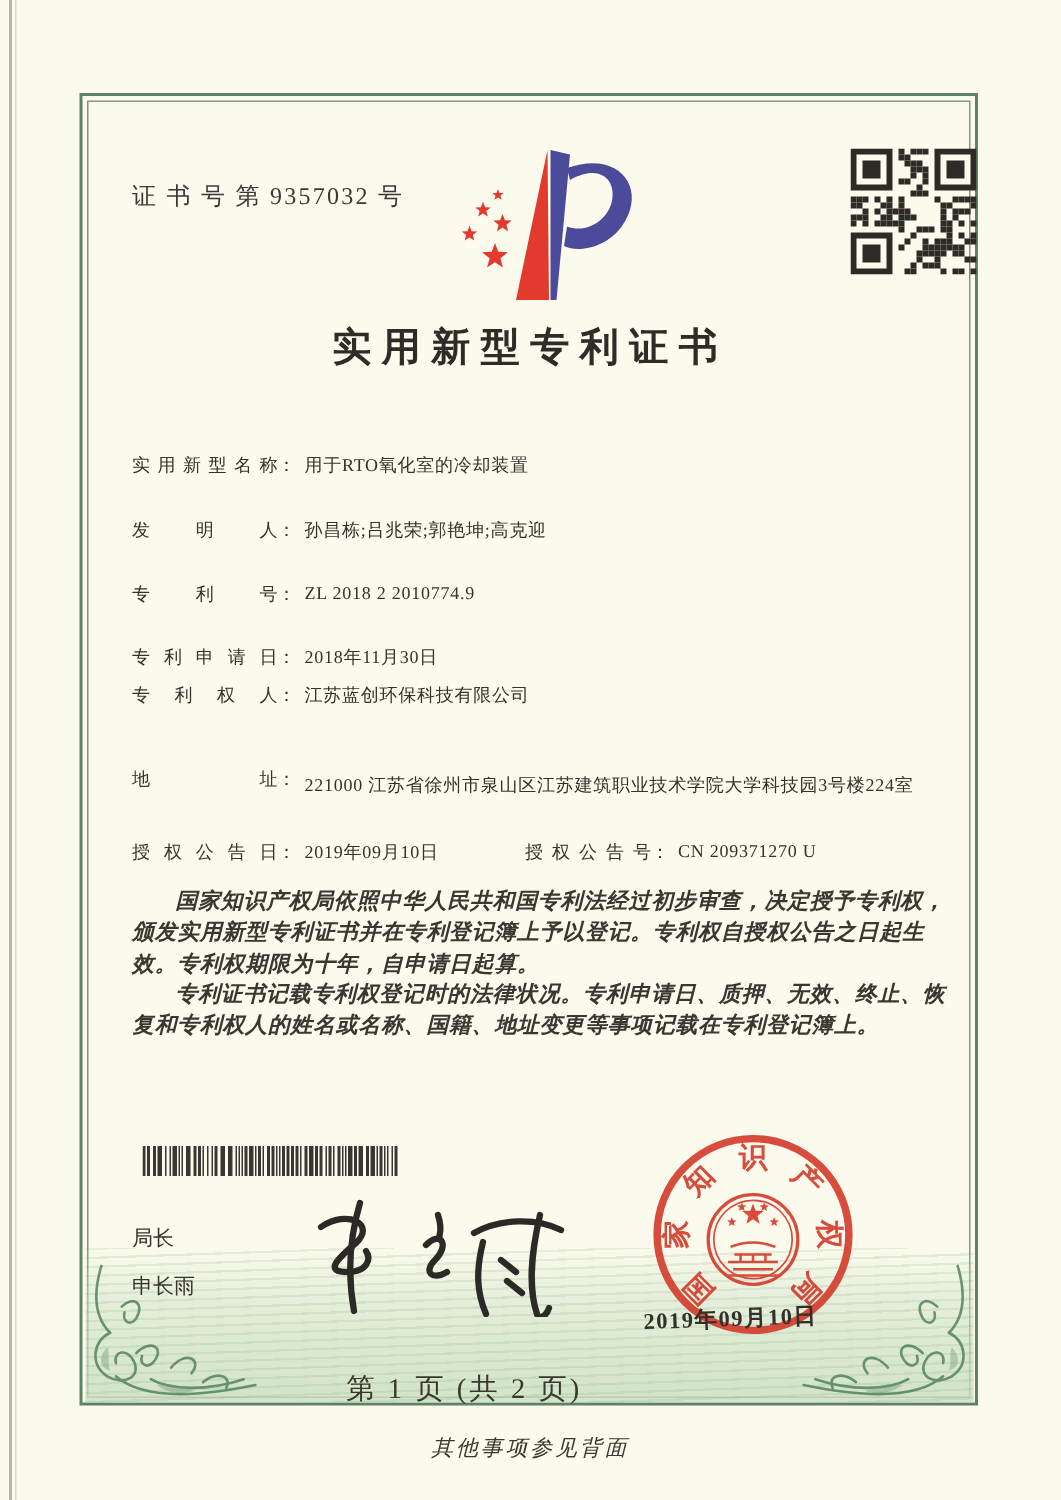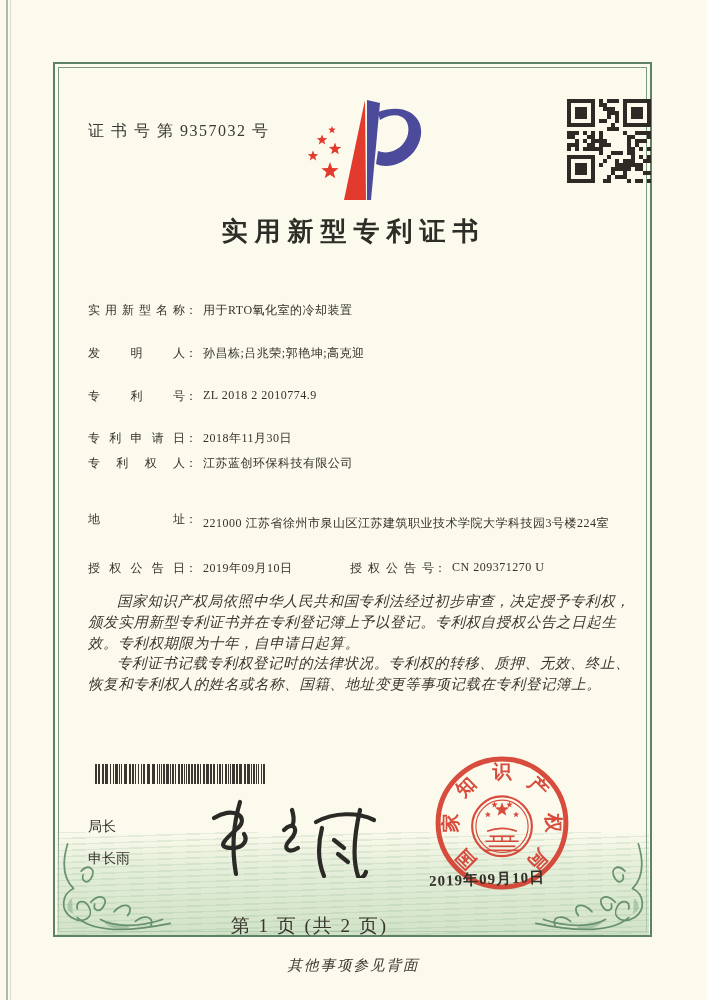--- a/index.html
+++ b/index.html
@@ -57,21 +57,21 @@
   .row .val{display:inline-block;margin-left:6px;vertical-align:top;letter-spacing:.5px;}
   .row-addr .val{white-space:normal;width:452px;line-height:25px;}
   .pair2{position:absolute;left:262px;top:0;white-space:nowrap;}
   .pair2 .lbl{width:84px;}
 
   .paras{
     position:absolute;left:88px;top:591px;width:557px;
     font-size:14.5px;line-height:20.8px;color:#3a372e;
     font-style:italic;z-index:2;
   }
-  .paras p{margin:0;text-indent:2em;letter-spacing:.6px;}
+  .paras p{margin:0;text-indent:2em;letter-spacing:.6px;font-weight:bold;}
 
   .barcode{position:absolute;left:95px;top:764px;z-index:2;}
 
   .director{position:absolute;left:88px;top:811px;font-size:14px;color:#35332c;z-index:2;line-height:32px;}
   .signature{position:absolute;left:198px;top:796px;z-index:3;}
 
   .seal{position:absolute;left:419px;top:740px;z-index:3;opacity:.9;}
   .seal-date{
     position:absolute;left:429px;top:870px;z-index:4;
     font-size:15px;letter-spacing:1px;color:#33302a;font-weight:bold;
@@ -302,21 +302,21 @@
   </div>
   <div class="row" style="top:560px">
     <span class="lbl">授权公告日</span><span class="colon">：</span><span class="val">2019年09月10日</span>
     <span class="pair2">
       <span class="lbl">授权公告号</span><span class="colon">：</span><span class="val">CN 209371270 U</span>
     </span>
   </div>
 
   <div class="paras">
     <p>国家知识产权局依照中华人民共和国专利法经过初步审查，决定授予专利权，颁发实用新型专利证书并在专利登记簿上予以登记。专利权自授权公告之日起生效。专利权期限为十年，自申请日起算。</p>
-    <p>专利证书记载专利权登记时的法律状况。专利权的转移、质押、无效、终止、恢复和专利权人的姓名或名称、国籍、地址变更等事项记载在专利登记簿上。</p>
+    <p>专利证书记载专利权登记时的法律状况。专利申请日、质押、无效、终止、恢复和专利权人的姓名或名称、国籍、地址变更等事项记载在专利登记簿上。</p>
   </div>
 
   <svg class="barcode" id="barcode" width="172" height="20" viewBox="0 0 172 20">
       <rect x="0" y="0" width="2" height="20" fill="#3a3731"></rect>
       <rect x="3" y="0" width="2" height="20" fill="#3a3731"></rect>
       <rect x="7" y="0" width="2" height="20" fill="#3a3731"></rect>
       <rect x="10" y="0" width="3" height="20" fill="#3a3731"></rect>
       <rect x="15" y="0" width="1" height="20" fill="#3a3731"></rect>
       <rect x="18" y="0" width="1" height="20" fill="#3a3731"></rect>
       <rect x="20" y="0" width="3" height="20" fill="#3a3731"></rect>

